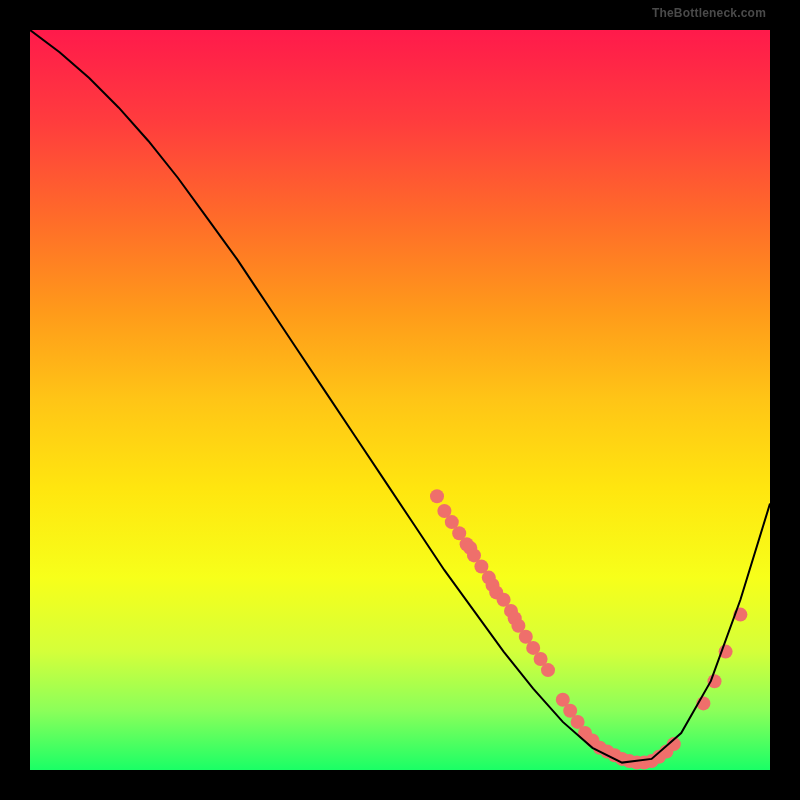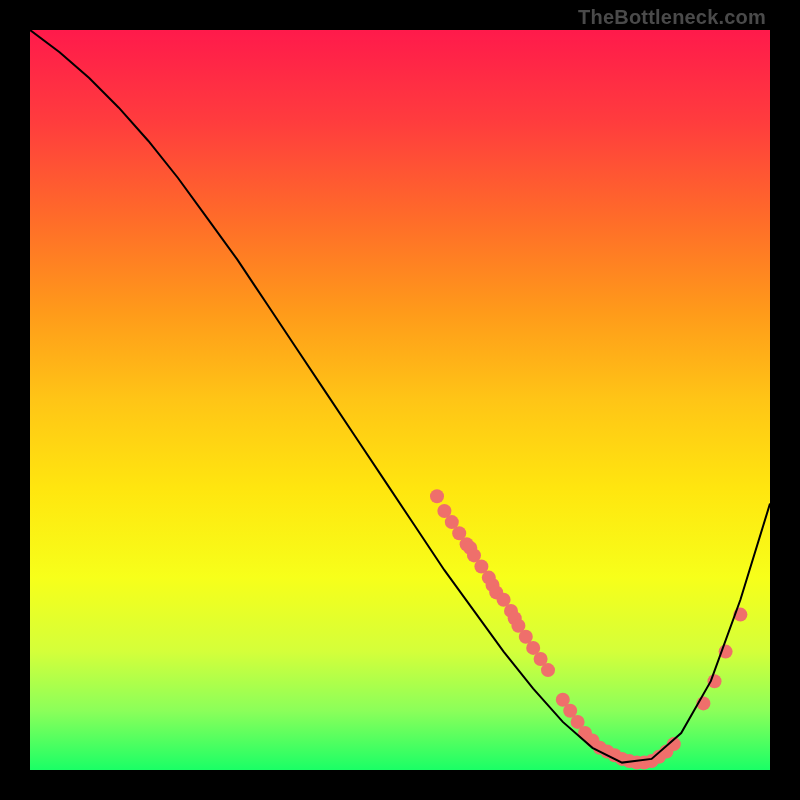--- a/index.html
+++ b/index.html
@@ -34,21 +34,21 @@
       #d4ff3a 84%,
       #8bff5a 92%,
       #1aff66 100%
     );
   }
   .watermark {
     position: absolute;
     top: 6px;
     right: 34px;
     color: #4a4a4a;
-    font-size: 20px;
+    font-size: 12px;
     font-weight: 600;
     letter-spacing: 0.2px;
     user-select: none;
   }
   svg.overlay {
     position: absolute;
     left: 0;
     top: 0;
     width: 740px;
     height: 740px;

